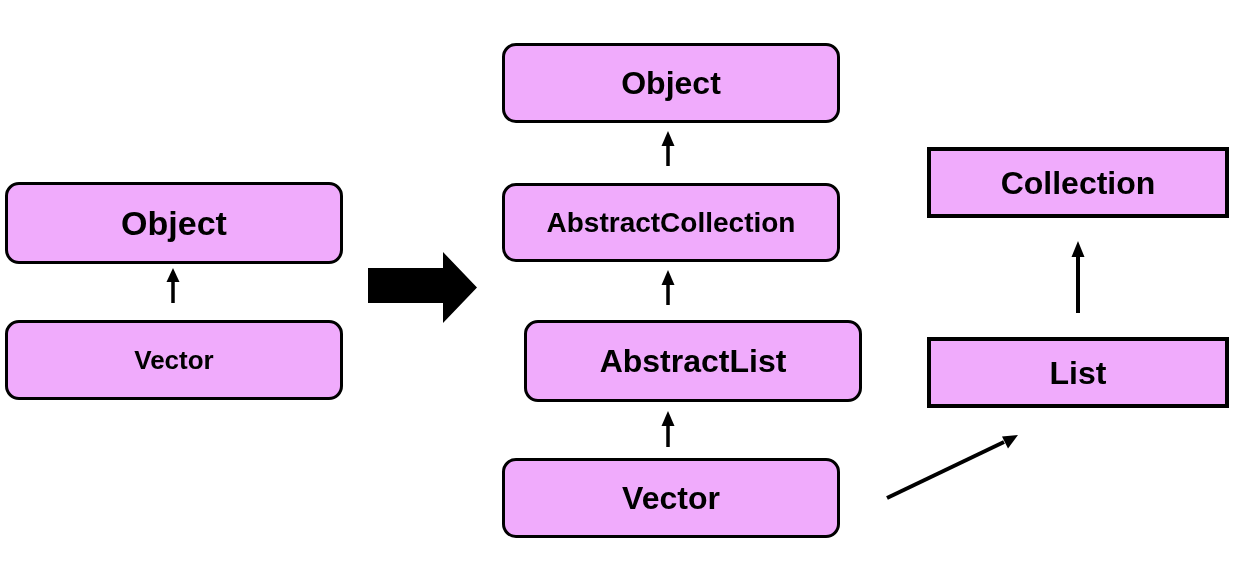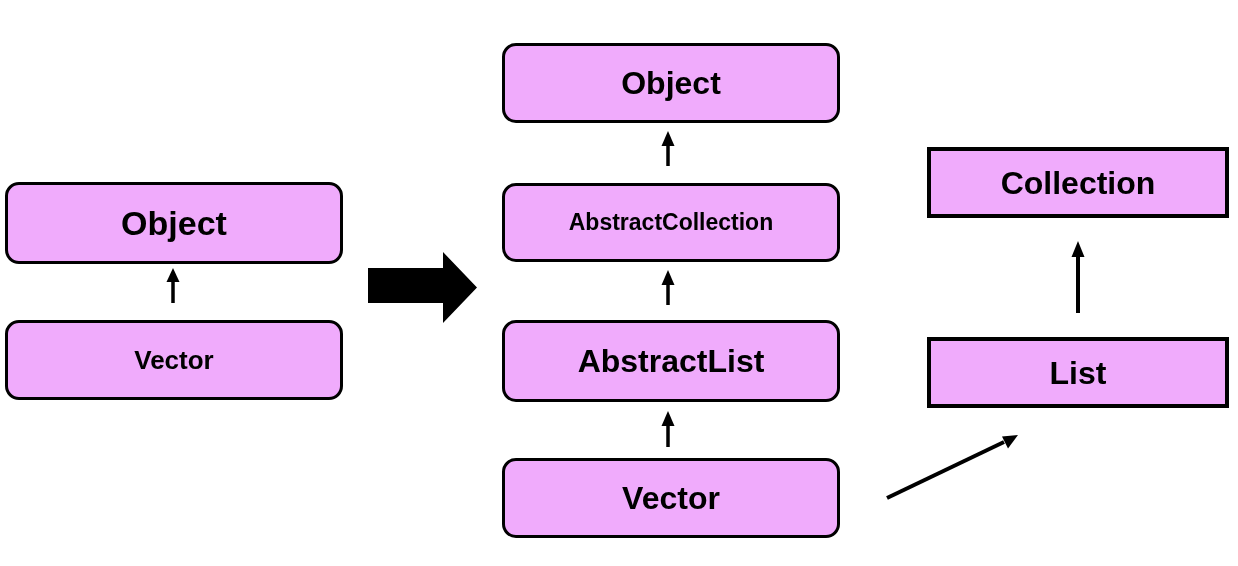--- a/index.html
+++ b/index.html
@@ -41,22 +41,22 @@
     border: 4px solid #000000;
     border-radius: 0;
   }
 
   
   .n-before-object  { left: 5px;   top: 182px; width: 338px; height: 82px; font-size: 34px; }
   .n-before-vector  { left: 5px;   top: 320px; width: 338px; height: 80px; font-size: 26px; }
 
   
   .n-after-object   { left: 502px; top: 43px;  width: 338px; height: 80px; font-size: 32px; }
-  .n-after-abscol   { left: 502px; top: 183px; width: 338px; height: 79px; font-size: 23px; }
-  .n-after-abslist  { left: 502px; top: 320px; width: 338px; height: 82px; font-size: 32px; }
+  .n-after-abscol   { left: 502px; top: 183px; width: 338px; height: 79px; font-size: 28px; }
+  .n-after-abslist  { left: 524px; top: 320px; width: 338px; height: 82px; font-size: 32px; }
   .n-after-vector   { left: 502px; top: 458px; width: 338px; height: 80px; font-size: 32px; }
 
   
   .n-collection     { left: 927px; top: 147px; width: 302px; height: 71px; font-size: 32px; }
   .n-list           { left: 927px; top: 337px; width: 302px; height: 71px; font-size: 32px; }
 </style>
 </head>
 <body>
 
 <div class="canvas">

